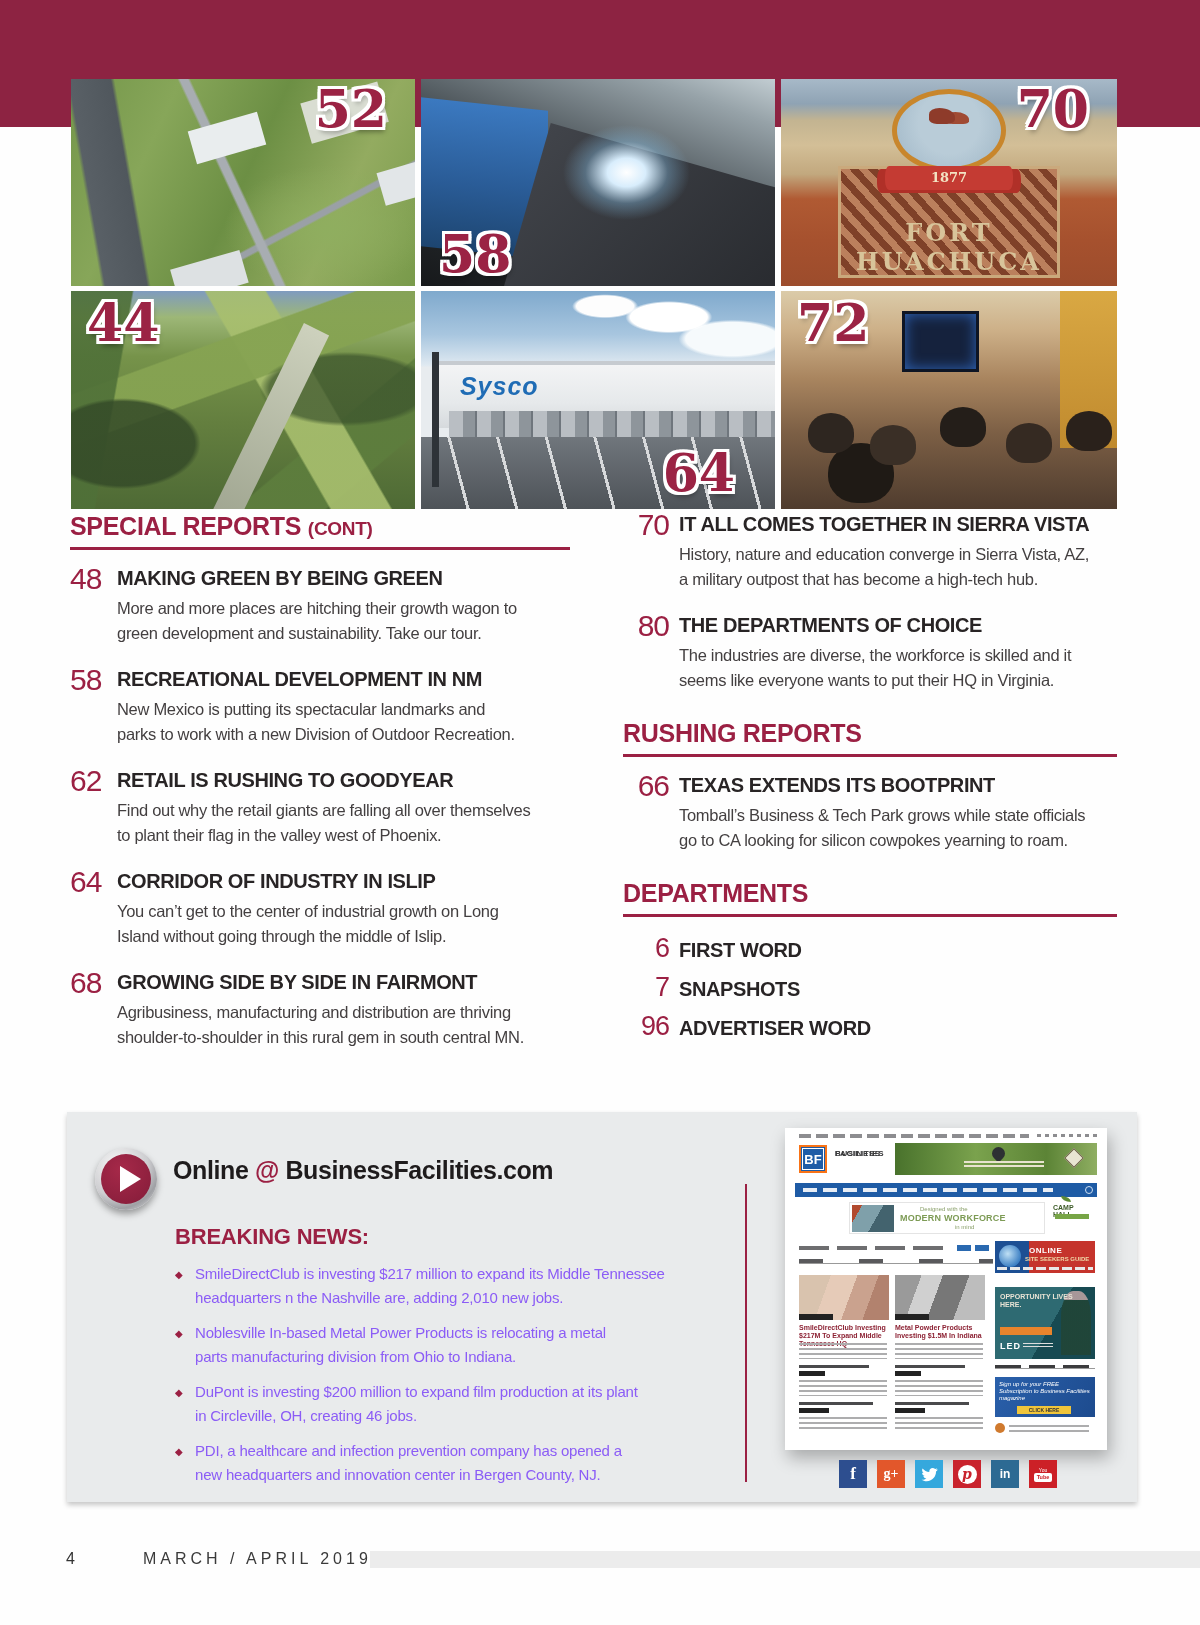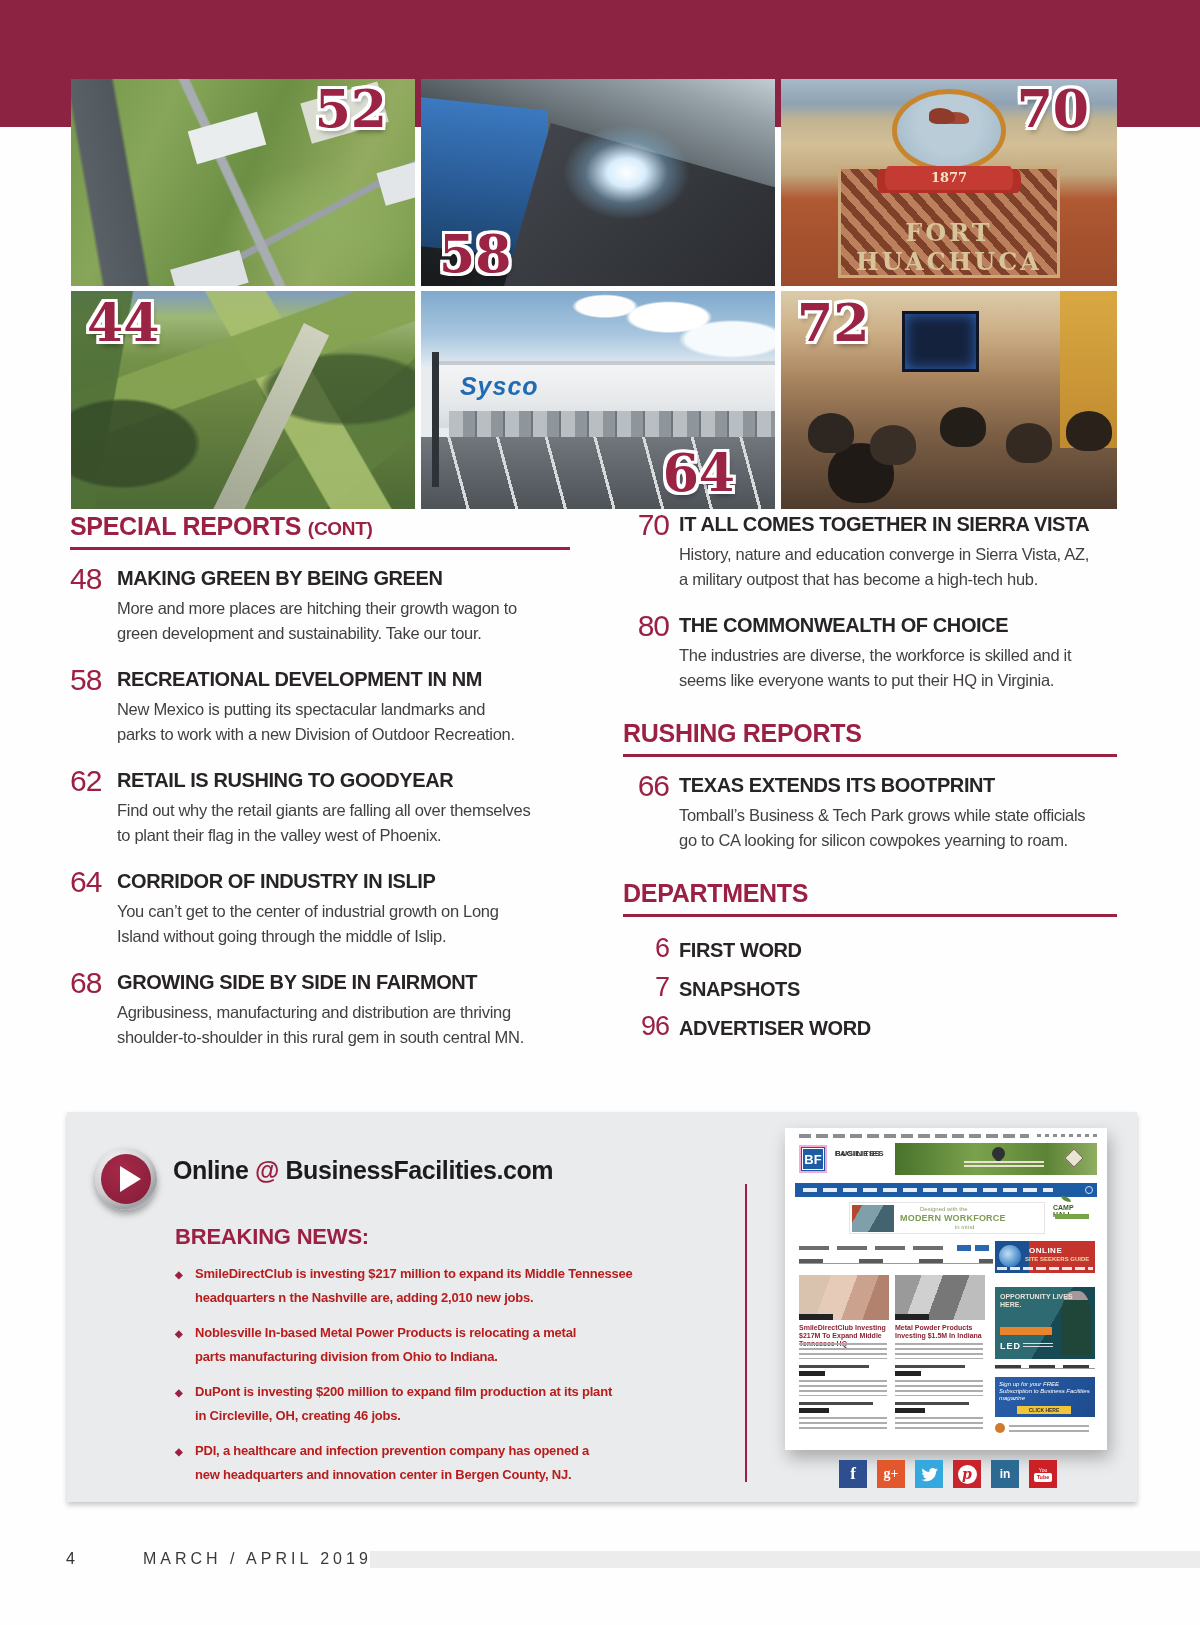--- a/index.html
+++ b/index.html
@@ -138,37 +138,37 @@
   .play-btn .inner { position:absolute; inset:6px; border-radius:50%;
     background:radial-gradient(circle at 40% 32%, #a62949, #8c1f3d 75%); }
   .play-btn .tri { position:absolute; left:25px; top:18px; width:0; height:0;
     border-left:21px solid #fff; border-top:13px solid transparent; border-bottom:13px solid transparent; }
   .online-title { position:absolute; left:106px; top:44px; font-size:25px; font-weight:700;
     color:#1e1b1c; letter-spacing:-0.4px; }
   .online-title .at { color:#9b2043; }
   .breaking { position:absolute; left:108px; top:112px; font-size:22px; font-weight:700;
     color:#9b2043; letter-spacing:-0.2px; }
   .bullets { position:absolute; left:108px; top:150px; width:600px; list-style:none; }
-  .bullets li { position:relative; padding-left:20px; font-size:13px; line-height:24px;
-    color:#b91c1c; letter-spacing:-0.2px; margin-bottom:11px; white-space:pre-line;font-weight:bold; }
+  .bullets li { position:relative; padding-left:20px; font-size:15px; line-height:24px;
+    color:#8b5cf6; letter-spacing:-0.2px; margin-bottom:11px; white-space:pre-line; }
   .bullets li::before { content:"\25C6"; position:absolute; left:0; top:1px; color:#9b2043; font-size:10px; }
   .vdivider { position:absolute; left:678px; top:72px; width:2px; height:298px; background:#9b2043; }
 
   
   .site-thumb { position:absolute; left:718px; top:16px; width:322px; height:322px; background:#fff;
     box-shadow:3px 8px 16px rgba(0,0,0,.28); }
   .site-thumb * { position:absolute; }
   .tlines { background:repeating-linear-gradient(#adadae 0 2px, rgba(0,0,0,0) 2px 5px); }
   .st-topnav { left:14px; top:6px; width:230px; height:4px;
     background:repeating-linear-gradient(90deg,#8d8d90 0 12px, rgba(0,0,0,0) 12px 17px); }
   .st-topnav2 { right:10px; top:6px; width:60px; height:3px;
     background:repeating-linear-gradient(90deg,#8d8d90 0 4px, rgba(0,0,0,0) 4px 8px); }
   .st-bf { left:14px; top:17px; width:28px; height:28px; background:#1f5ca6; color:#fff;
     font-size:13px; font-weight:700; display:flex; align-items:center; justify-content:center;
-    border:2px solid #f9a8d4; outline:1px solid #fff; outline-offset:-4px; }
+    border:2px solid #f97316; outline:1px solid #fff; outline-offset:-4px; }
   .st-bftext { left:50px; top:21px; font-size:8px; font-weight:700; color:#3a3a3c;
     letter-spacing:.6px; line-height:10px; }
   .st-banner { left:110px; top:15px; width:202px; height:32px;
     background:linear-gradient(90deg,#49722c,#7aa24d 40%,#5c8436 75%,#8fae62); }
   .st-banner .pin { left:48%; top:4px; width:13px; height:13px; border-radius:50% 50% 50% 0;
     background:#2d3133; transform:rotate(-45deg); }
   .st-banner .btxt { left:34%; top:18px; width:40%; height:8px;
     background:repeating-linear-gradient(#e8e3cf 0 2px, rgba(0,0,0,0) 2px 4px); }
   .st-banner .diamond { right:16px; top:8px; width:14px; height:14px; background:#e9e5d2;
     border:1px solid #6b6145; transform:rotate(45deg); }
@@ -366,21 +366,21 @@
           <div>
             <h3 class="etitle">IT ALL COMES TOGETHER IN SIERRA VISTA</h3>
             <p class="edesc">History, nature and education converge in Sierra Vista, AZ,
 a military outpost that has become a high-tech hub.</p>
           </div>
         </article>
 
         <article class="entry">
           <span class="enum">80</span>
           <div>
-            <h3 class="etitle">THE COMMONWEALTH OF CHOICE</h3>
+            <h3 class="etitle">THE DEPARTMENTS OF CHOICE</h3>
             <p class="edesc">The industries are diverse, the workforce is skilled and it
 seems like everyone wants to put their HQ in Virginia.</p>
           </div>
         </article>
       </div>
 
     <h2 class="section-head">RUSHING REPORTS</h2>
     <div>
 
         <article class="entry">

